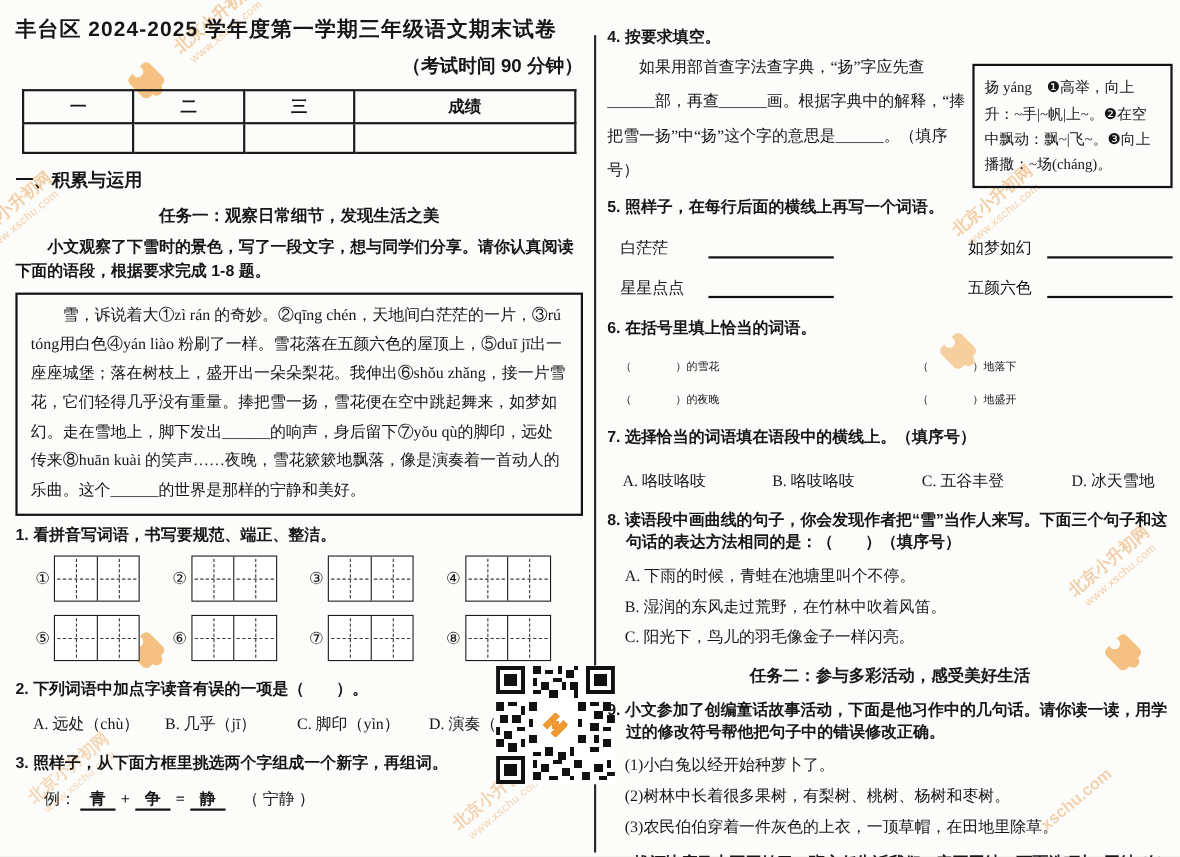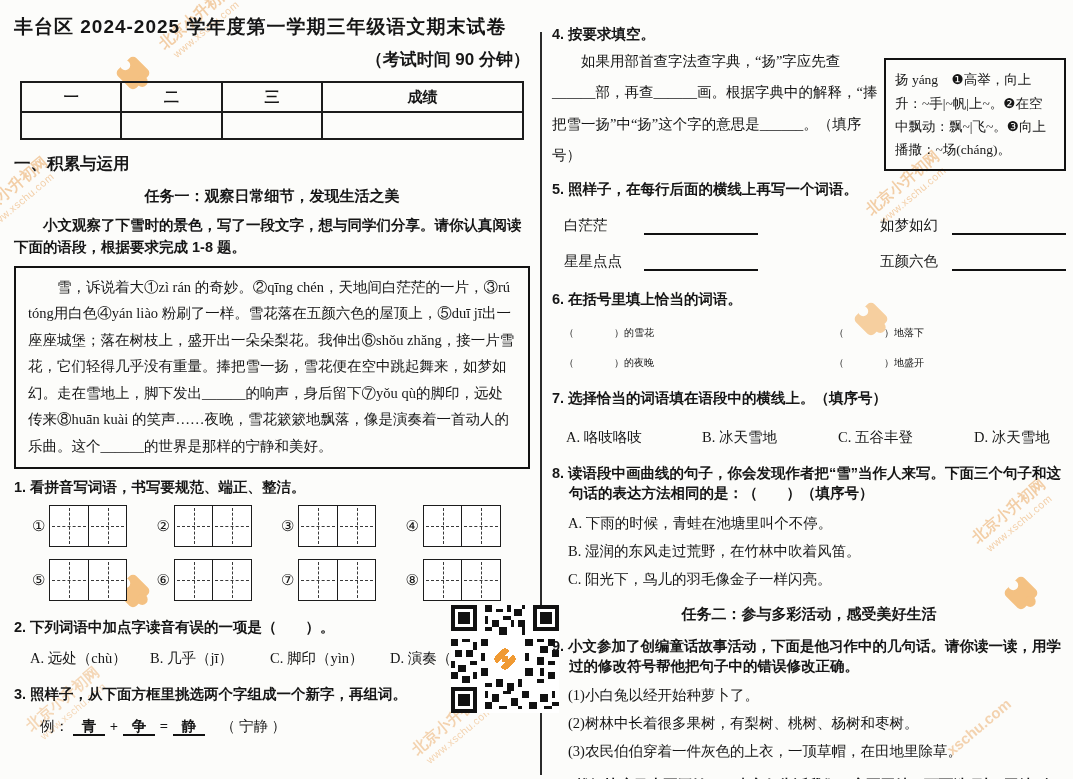--- a/index.html
+++ b/index.html
@@ -349,21 +349,21 @@
       <span>（　　　　）地落下</span>
     </div>
     <div class="q6row kai">
       <span>（　　　　）的夜晚</span>
       <span>（　　　　）地盛开</span>
     </div>
 
     <div class="qstem mt18">7. 选择恰当的词语填在语段中的横线上。（填序号）</div>
     <div class="q7opts kai">
       <span>A. 咯吱咯吱</span>
-      <span>B. 冰天雪地</span>
+      <span>B. 咯吱咯吱</span>
       <span>C. 五谷丰登</span>
       <span>D. 冰天雪地</span>
     </div>
 
     <div class="qstem hang mt16">8. 读语段中画曲线的句子，你会发现作者把“雪”当作人来写。下面三个句子和这句话的表达方法相同的是：（　　）（填序号）</div>
     <div class="stackopt kai">
       <div>A. 下雨的时候，青蛙在池塘里叫个不停。</div>
       <div>B. 湿润的东风走过荒野，在竹林中吹着风笛。</div>
       <div>C. 阳光下，鸟儿的羽毛像金子一样闪亮。</div>
     </div>

